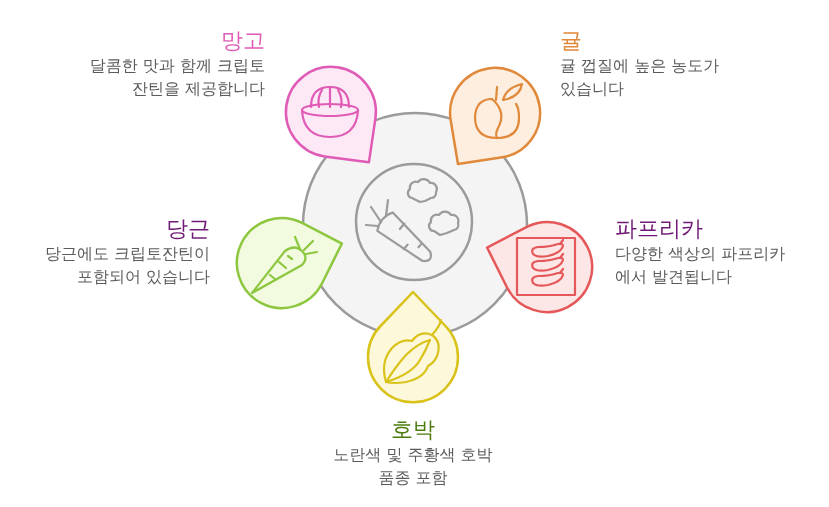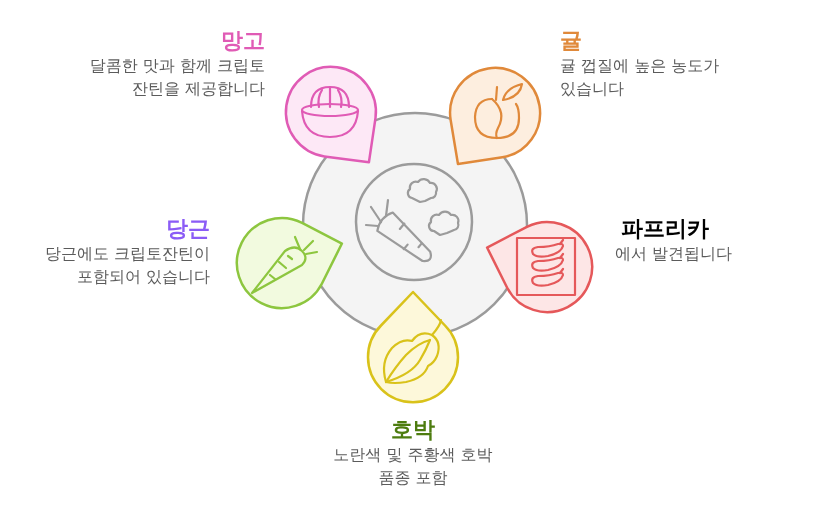--- a/index.html
+++ b/index.html
@@ -1,29 +1,29 @@
 <!DOCTYPE html>
 <html><head>
   <meta charset="utf-8">
   <style>
     html, body { margin: 0; padding: 0; background: #ffffff; }
     body { width: 829px; height: 507px; position: relative; overflow: hidden;
            font-family: "DejaVu Sans", "Liberation Sans", sans-serif; }
     svg.diagram { position: absolute; left: 0; top: 0; }
     .block { position: absolute; }
-    .title { font-size: 22px; font-weight: bold; line-height: 26px; white-space: nowrap; }
+    .title { font-size: 22px; font-weight: normal; line-height: 26px; white-space: nowrap; }
     .desc { font-size: 16px; line-height: 23px; color: #5b5b5b; white-space: nowrap; }
     .desc span { display: block; }
     .align-right { text-align: right; }
     .align-left { text-align: left; }
     .align-center { text-align: center; }
     .c-pink { color: #E05BB5; }
     .c-orange { color: #E0893A; }
-    .c-green { color: #8b5cf6; }
-    .c-red { color: #000000; margin-left: 6px; }
+    .c-green { color: #701a75; }
+    .c-red { color: #701a75; }
     .c-yellow { color: #4d7c0f; }
   </style>
 </head>
 <body>
 
 <svg class="diagram" width="829" height="507" viewBox="0 0 829 507">
 
   <circle cx="415" cy="225" r="112" fill="#F4F4F4" stroke="#9B9B9B" stroke-width="2.5"></circle>
   <circle cx="414" cy="222" r="58" fill="#F4F4F4" stroke="#9B9B9B" stroke-width="2.5"></circle>
 
@@ -120,20 +120,21 @@
   <div class="title c-green">당근</div>
   <div class="desc">
     <span>당근에도 크립토잔틴이</span>
     <span>포함되어 있습니다</span>
   </div>
 </div>
 
 <div class="block align-left" style="left:615px; top:216px;">
   <div class="title c-red">파프리카</div>
   <div class="desc">
+    <span>다양한 색상의 파프리카</span>
     <span>에서 발견됩니다</span>
   </div>
 </div>
 
 <div class="block align-center" style="left:263px; width:300px; top:417px;">
   <div class="title c-yellow">호박</div>
   <div class="desc" style="">
     <span>노란색 및 주황색 호박</span>
     <span>품종 포함</span>
   </div>

